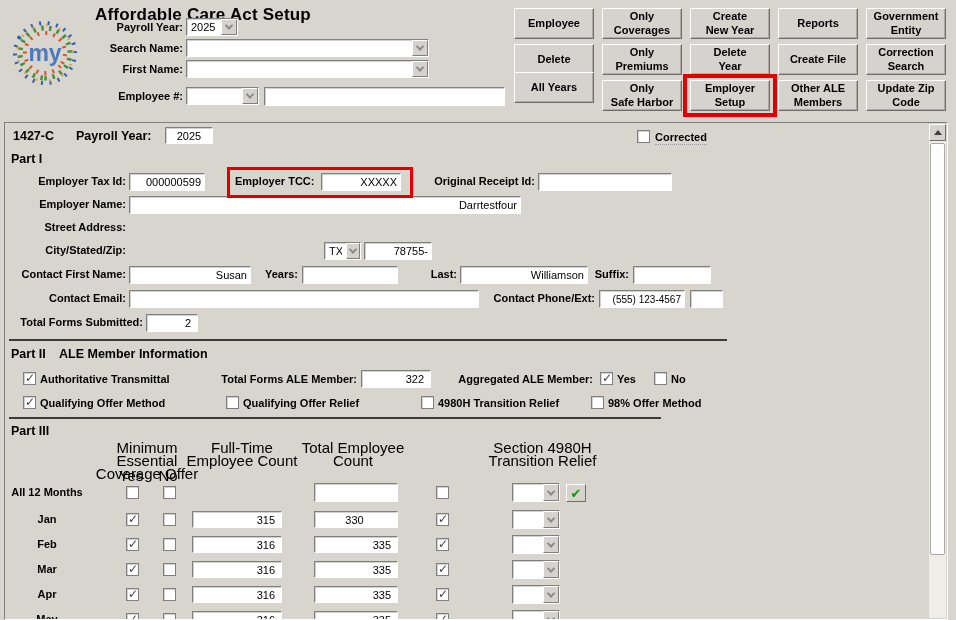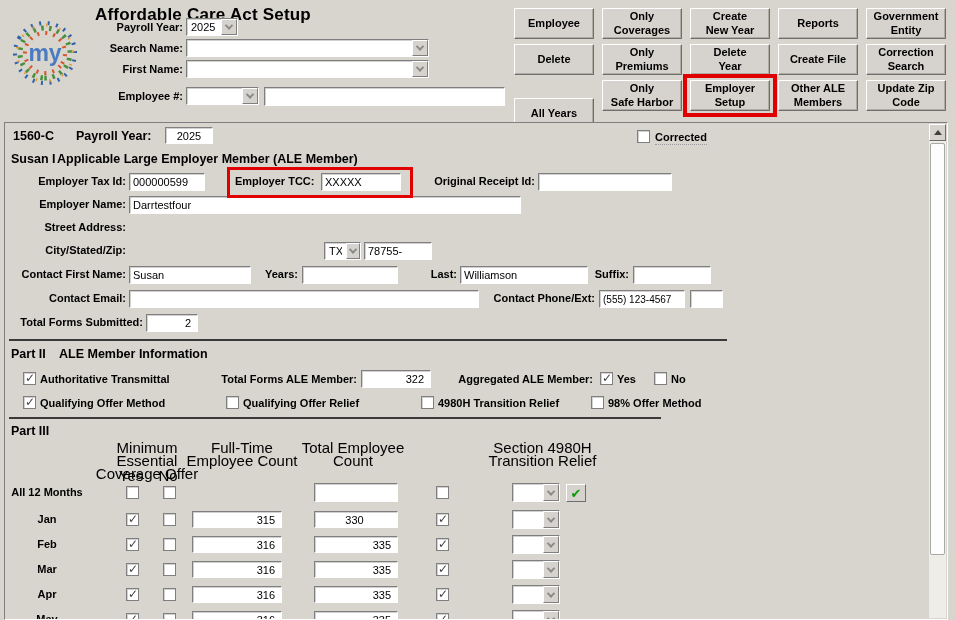--- a/index.html
+++ b/index.html
@@ -14,21 +14,21 @@
   .lbl { position:absolute; font-weight:bold; font-size:11px; white-space:nowrap; }
   .rlab { text-align:right; }
   .big-title { position:absolute; font-weight:bold; font-size:17px; letter-spacing:.2px; }
   .part-title { position:absolute; font-weight:bold; font-size:12.5px; white-space:nowrap; }
 
   .fld {
     position:absolute; height:18px; background:#fff;
     border:1px solid; border-color:#7f7f7f #ffffff #ffffff #7f7f7f;
     box-shadow:inset 1px 1px 0 rgba(0,0,0,.18);
     font-family:"Liberation Sans","DejaVu Sans",sans-serif;
-    font-size:11px; padding:0 3px; outline:none; color:#000;
+    font-size:11px; padding:0 3px; outline:none; color:#000;text-align:right;
   }
   .num { text-align:right; padding-right:6px; }
   .ctr { text-align:center; }
 
   .combo {
     position:absolute; height:18px; background:#fff;
     border:1px solid; border-color:#7f7f7f #ffffff #ffffff #7f7f7f;
     box-shadow:inset 1px 1px 0 rgba(0,0,0,.18);
   }
   .combo input {
@@ -144,41 +144,40 @@
 <div class="btn" style="left:866px;top:8px">Government
 Entity</div>
 <div class="btn" style="left:514px;top:44px">Delete</div>
 <div class="btn" style="left:602px;top:44px">Only
 Premiums</div>
 <div class="btn" style="left:690px;top:44px">Delete
 Year</div>
 <div class="btn" style="left:778px;top:44px">Create File</div>
 <div class="btn" style="left:866px;top:44px">Correction
 Search</div>
-<div class="btn" style="left:514px;top:98px">All Years</div>
+<div class="btn" style="left:514px;top:72px">All Years</div>
 <div class="btn" style="left:602px;top:80px">Only
 Safe Harbor</div>
 <div class="btn" style="left:690px;top:80px">Employer
 Setup</div>
 <div class="btn" style="left:778px;top:80px">Other ALE
 Members</div>
 <div class="btn" style="left:866px;top:80px">Update Zip
 Code</div>
 <div class="hl-box" style="left:683px;top:74px;width:94px;height:43px"></div>
 
 <div class="panel">
 
-  <div class="part-title" style="left:8px;top:6px">1560-C</div>
+  <div class="part-title" style="left:8px;top:6px">1427-C</div>
   <div class="part-title" style="left:71px;top:6px">Payroll Year:</div>
   <input class="fld ctr" style="left: 160px; top: 4px; width: 48px; height: 17px;" value="2025">
   <span class="cb" style="left:632px;top:7px"></span>
   <div class="lbl u-dot" style="left:650px;top:8px">Corrected</div>
 
-  <div class="part-title" style="left:6px;top:29px">Susan I</div>
-  <div class="part-title" style="left:52px;top:29px">Applicable Large Employer Member (ALE Member)</div>
+  <div class="part-title" style="left:6px;top:29px">Part I</div>
 
   <div class="lbl rlab" style="left:8px;top:52px;width:113px">Employer Tax Id:</div>
   <input class="fld" style="left: 124px; top: 50px; width: 76px;" value="000000599">
 
   <div class="hl-box" style="left:222px;top:44px;width:186px;height:31px;border-width:3px"></div>
   <div class="lbl" style="left:230px;top:52px">Employer TCC:</div>
   <input class="fld" style="left: 316px; top: 50px; width: 80px;" value="XXXXX">
 
   <div class="lbl rlab" style="left:415px;top:52px;width:115px">Original Receipt Id:</div>
   <input class="fld" style="left: 533px; top: 50px; width: 134px;">

